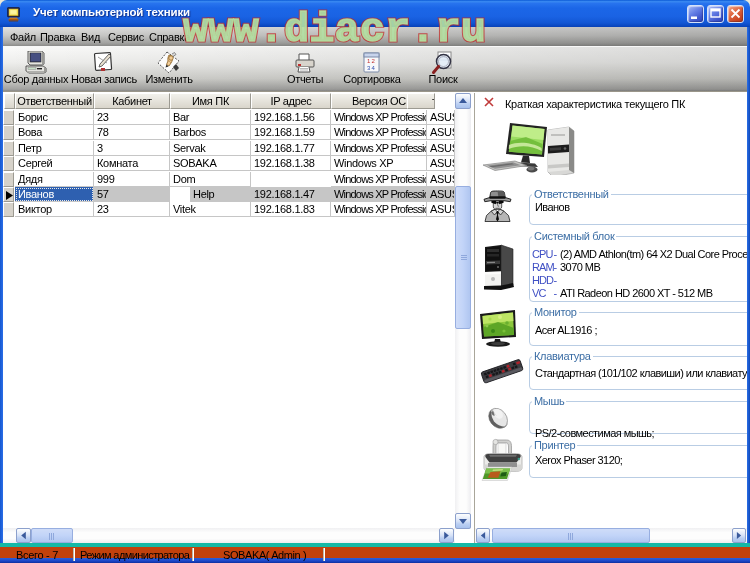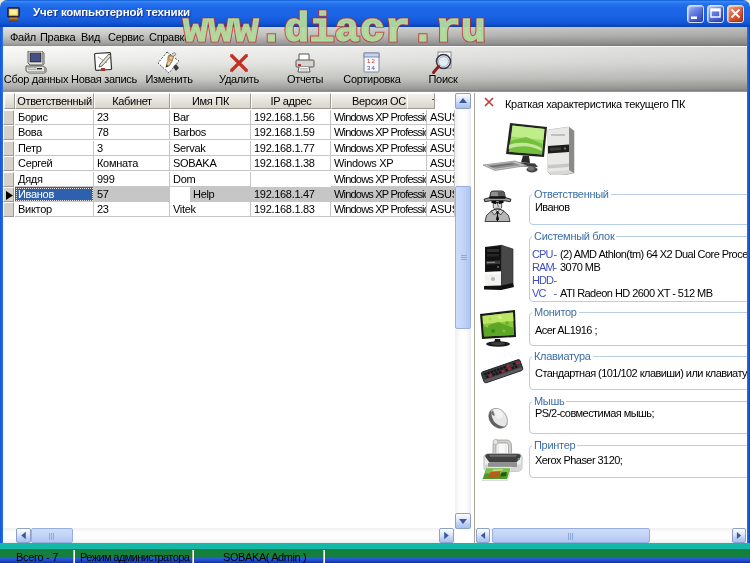--- a/index.html
+++ b/index.html
@@ -58,21 +58,21 @@
 
 
 #panel { position:absolute; left:471px; top:1px; width:273px; height:451px; background:#fff; border-left:1px solid #a9a69a; overflow:hidden; }
 .gbox { position:absolute; left:54px; border:1px solid #b9cde4; border-radius:4px; background:#fff; width:320px; }
 #panel span { white-space:nowrap; }
 .gtitle { position:absolute; left:57px; color:#3c6ea5; background:#fff; padding:0 2px; }
 .blue { color:#4050c4; letter-spacing:-0.9px; }
 .val { letter-spacing:-0.55px; }
 
 
-#statusbar { left:0; top:543px; width:750px; height:15px; background:#15803d; border-top:6px solid #14b8a6; color:#000; }
+#statusbar { left:0; top:543px; width:750px; height:15px; background:#c2410c; border-top:4px solid #14b8a6; color:#000; }
 .sep { position:absolute; top:1px; width:1px; height:13px; background:#c0bcac; box-shadow:1px 0 0 #fff; }
 
 
 #wm { left:0px; top:0px; width:750px; height:90px; pointer-events:none; }
 </style>
 </head>
 <body>
 
 <div class="abs" id="titlebar">
   <div class="abs" style="left:7px;top:7px;width:14px;height:15px;"><svg width="14" height="15" viewBox="0 0 14 15">
@@ -141,27 +141,20 @@
 <path d="M20 13 L23 17 L20 20 L17 16 Z" fill="#3a3a3a"></path>
 <path d="M13 4 C12 6 11.5 8 12 10 L15 12 C16.5 10 17 7 16.5 5 Z" fill="#e8c088" stroke="#8a6020" stroke-width="0.8"></path>
 <path d="M12 10 L10.5 13.5 L13 15 L15 12" fill="#f0cc98" stroke="#8a6020" stroke-width="0.8"></path>
 <circle cx="15" cy="7" r="2.2" fill="#f0cc98" stroke="#8a6020" stroke-width="0.7"></circle>
 <path d="M16 3 L18.5 1.5 L20 3.5 L17 5.5" fill="#d8d8d8" stroke="#666" stroke-width="0.7"></path>
 <path d="M10.5 13.5 L9.5 16.5 L12.5 15.5" fill="#2a2a2a"></path>
 </svg></span>
       <div class="lab">Изменить</div>
     </div>
 
-<div class="tbtn" style="left:206px;width:60px;">
-      <span class="ic"><svg width="26" height="24" viewBox="0 0 26 24">
-<path d="M5 4 L21 20 M21 4 L5 20" stroke="#c23222" stroke-width="3.2" fill="none" stroke-linecap="butt"></path>
-<path d="M4 3 L7 4 L5 6 Z M22 3 L19 4 L21 6 Z M4 21 L7 20 L5 18 Z M22 21 L19 20 L21 18 Z" fill="#c23222"></path>
-</svg></span>
-      <div class="lab">Удалить</div>
-    </div>
 
 <div class="tbtn" style="left:274px;width:56px;">
       <span class="ic"><svg width="26" height="24" viewBox="0 0 26 24">
 <path d="M7 9 L7 3 L17 3 L17 9" fill="#fff" stroke="#555"></path>
 <rect x="4" y="9" width="18" height="7" rx="1" fill="#d8d4cc" stroke="#555"></rect>
 <rect x="6" y="13" width="3" height="2" fill="#c03030"></rect>
 <path d="M7 16 L6 21 L18 21 L17 16" fill="#fff" stroke="#555"></path>
 <path d="M8 17.5 L16 17.5 M8 19 L16 19" stroke="#999" stroke-width="0.7"></path>
 </svg></span>
       <div class="lab">Отчеты</div>
@@ -400,21 +393,21 @@
 <ellipse cx="13.5" cy="11.5" rx="8.4" ry="10.8" fill="#e6e6e6" stroke="#8a8a8a" stroke-width="0.7"></ellipse>
 <path d="M13.5 0.7 A8.4 10.8 0 0 0 5.1 11.5 A8.4 10.8 0 0 0 13.5 22.3 A14 16 0 0 1 8.3 11.5 A14 16 0 0 1 13.5 0.7 Z" fill="#606060"></path>
 <path d="M13.5 22.3 A8.4 10.8 0 0 0 19 20.5 A8.4 10.8 0 0 1 10 21.5 Z" fill="#787878"></path>
 <path d="M13.8 0.7 L13.8 8.5" stroke="#a0a0a0" stroke-width="0.7"></path>
 <ellipse cx="12.6" cy="4.6" rx="1.5" ry="2.5" fill="#707070"></ellipse>
 <ellipse cx="16.5" cy="8" rx="4" ry="5.5" fill="#f6f6f6" fill-opacity="0.7"></ellipse>
 </g>
 </svg></div>
 <div class="gbox" style="top:308px;height:33px;"></div>
 <span class="gtitle" style="top:302px;">Мышь</span>
-<span class="abs val" style="left:60px;top:314px;">PS/2-совместимая мышь;</span>
+<span class="abs val" style="left:60px;top:334px;">PS/2-совместимая мышь;</span>
 
 <div class="abs" id="ic-printer" style="left:6px;top:345px;width:44px;height:46px;"><svg width="44" height="46" viewBox="0 0 44 46">
 <path d="M16 2 C12.5 2 12 5 12 9 L12 16 L15 16 L15 9 C15 6 15.8 4.8 17 4.8 L25 4.8 C26.8 4.8 27.5 6 27.5 9 L27.5 16 L30.5 16 L30.5 9 C30.5 4 29 2 25.5 2 Z" fill="#d0d0ce" stroke="#909090" stroke-width="0.7"></path>
 <path d="M17 5.5 L25 5.5 L25 16 L17 16 Z" fill="#f8f8f6" stroke="#b8b8b8" stroke-width="0.5"></path>
 <circle cx="14.5" cy="4" r="2.6" fill="#e4e4e2" stroke="#9a9a9a" stroke-width="0.6"></circle>
 <path d="M3 19 C3 16.6 6 15.5 10 15.5 L34 15.5 C38 15.5 41 16.6 41 19 L41 30 C41 32.4 38 33.5 34 33.5 L10 33.5 C6 33.5 3 32.4 3 30 Z" fill="#ebebe9" stroke="#a0a0a0" stroke-width="0.7"></path>
 <path d="M7 16 L37 16 C39.5 16 40.5 17.8 39.2 19.6 L35.5 24.5 L8.5 24.5 L4.8 19.6 C3.5 17.8 4.5 16 7 16 Z" fill="#404040"></path>
 <path d="M8 16.8 L36 16.8 L34.8 18.8 L9.2 18.8 Z" fill="#6e6e6e"></path>
 <path d="M3 26.5 L41 26.5 L41 30 C41 32.4 38 33.5 34 33.5 L10 33.5 C6 33.5 3 32.4 3 30 Z" fill="#d6d6d4"></path>
 <rect x="7" y="25" width="29" height="4" fill="#909090"></rect>

